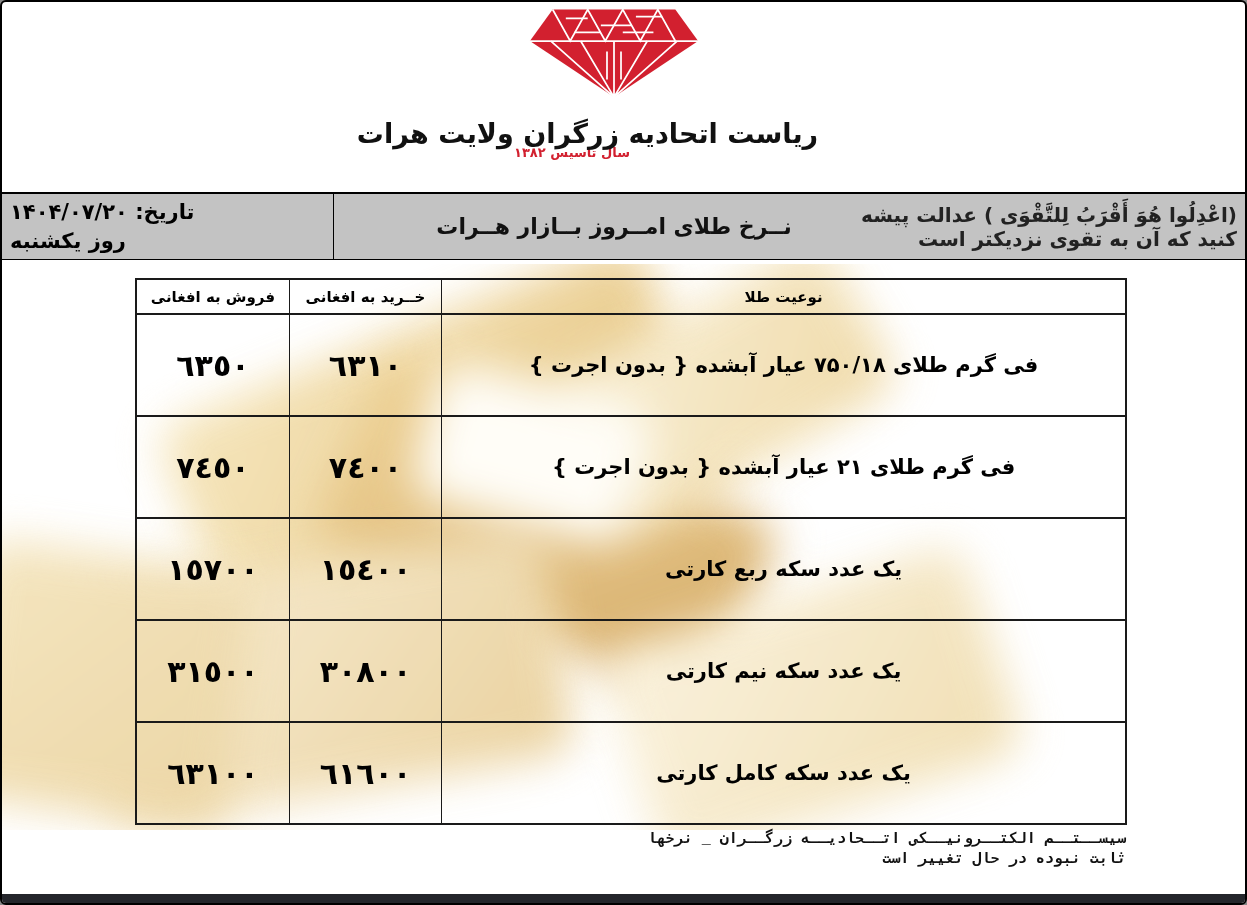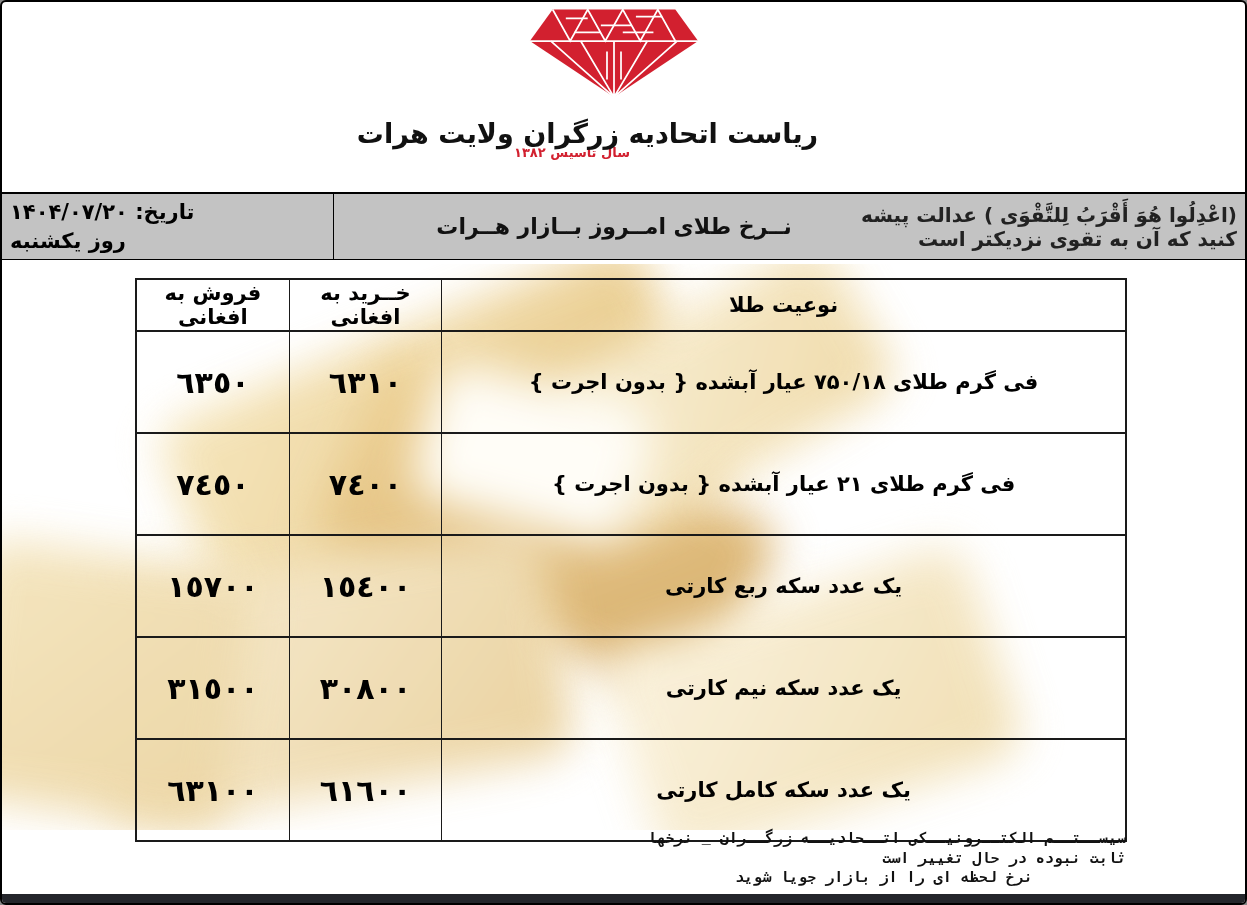--- a/index.html
+++ b/index.html
@@ -78,21 +78,21 @@
   .price-table th,.price-table td{
     border:1px solid #1a1a1a;
     text-align:center;vertical-align:middle;
     color:#000;background:transparent;
   }
   .price-table tr.data-row th,.price-table tr.data-row td{border-top-width:2px;margin-top:6px;}
   .price-table{border:2px solid #1a1a1a;}
   .col-type{width:683px;}
   .col-buy{width:152px;}
   .col-sell{width:153px;}
-  .hdr-row th{height:31px;font-size:21px;font-weight:bold;margin-top:26px;}
+  .hdr-row th{height:31px;font-size:15px;font-weight:bold;margin-top:26px;}
   .data-row{height:102px;}
   .cell-type{font-size:21px;font-weight:bold;}
   .cell-num{font-size:30px;font-weight:bold;letter-spacing:1px;}
   
   .footnote{
     position:absolute;top:828px;left:640px;width:484px;
     direction:rtl;color:#111;font-weight:bold;font-size:15px;line-height:1.3;
     z-index:2;
     font-family:Liberation Mono, monospace;
   }
@@ -179,17 +179,16 @@
     <tr class="data-row">
       <td class="cell-type">یک عدد سکه کامل کارتی</td>
       <td class="cell-num">٦١٦٠٠</td>
       <td class="cell-num">٦٣١٠٠</td>
     </tr>
   </tbody>
     </table>
 
   <div class="footnote">
     <div class="l1">سیســتــم الکتــرونیــکی اتــحادیــه زرگــران _ نرخها ثابت نبوده در حال تغییر است</div>
-    <div class="l2">نرخ لحظه ای را از بازار جویا شوید</div>
   </div>
 
   <div class="bottom-bar" style="background: rgb(36, 38, 43);"></div>
 </div>
 
 </body></html>

